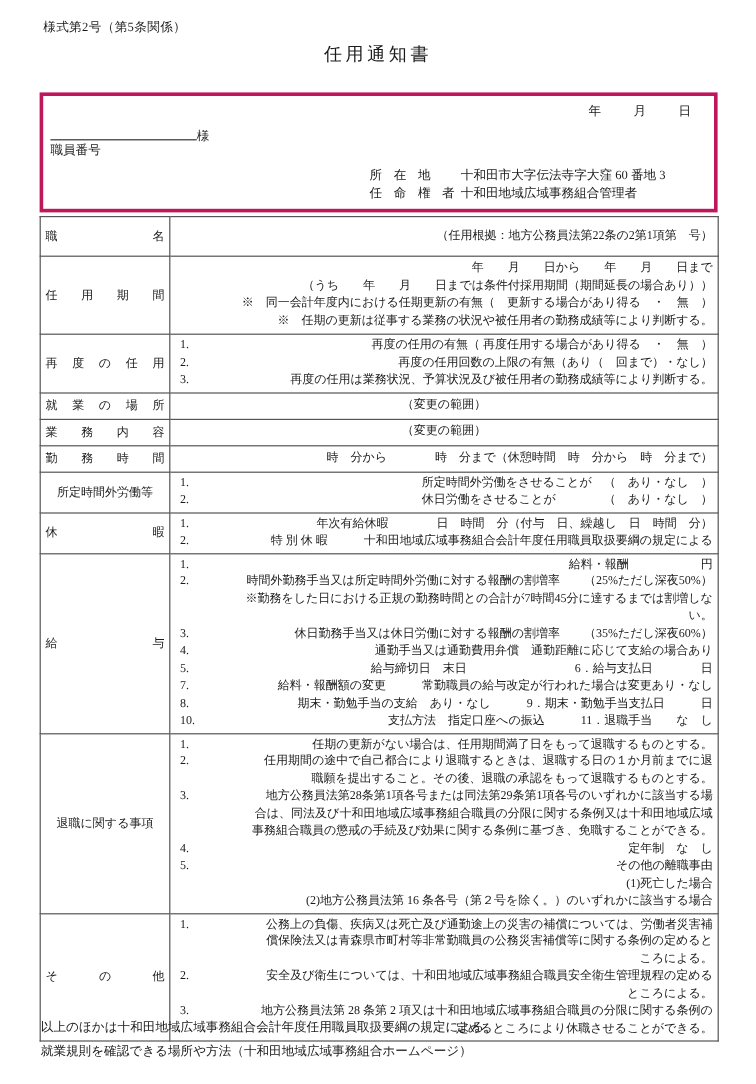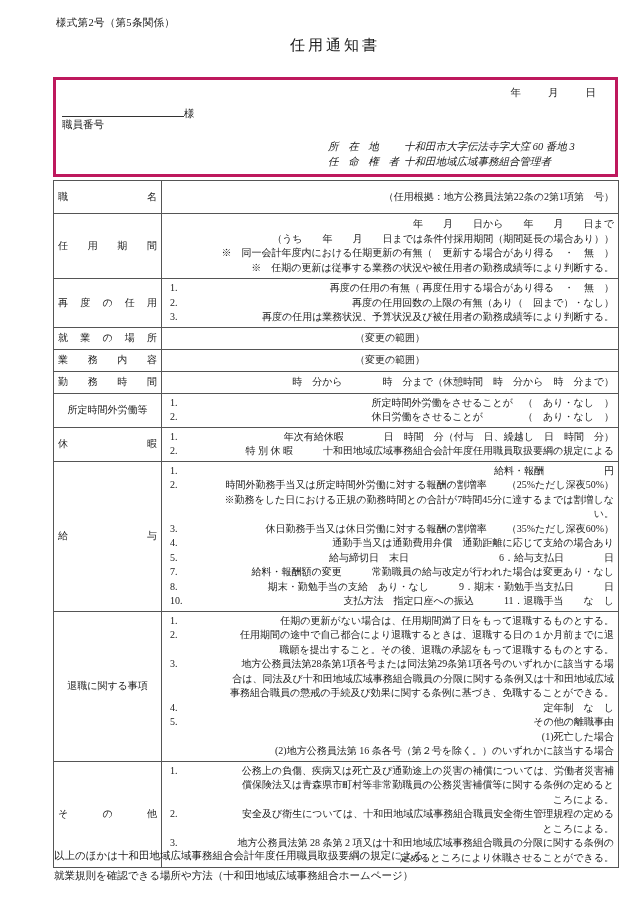--- a/index.html
+++ b/index.html
@@ -14,21 +14,20 @@
     font-family: "Liberation Serif", "DejaVu Serif", serif;
     color: #1a1a1a;
     position: relative;
     overflow: hidden;
   }
   .page {
     position: relative;
     width: 538px;
     height: 903px;
     box-sizing: border-box;
-    margin-left: 20px;
   }
 
   
   .form-no {
     position: absolute;
     left: 36px;
     top: 16px;
     font-size: 10.5px;
     letter-spacing: 0.3px;
     white-space: nowrap;
@@ -87,21 +86,21 @@
     white-space: nowrap;
   }
   .issuer {
     position: absolute;
     left: 272px;
     top: 59px;
     font-size: 10.5px;
     line-height: 15px;
     white-space: nowrap;
   }
-  .issuer-row { display: block; font-style: italic; }
+  .issuer-row { display: block; }
   .issuer-label {
     display: inline-block;
     width: 76px;
     letter-spacing: 3.5px;
   }
 
   
   table.main {
     position: absolute;
     left: 33px;

